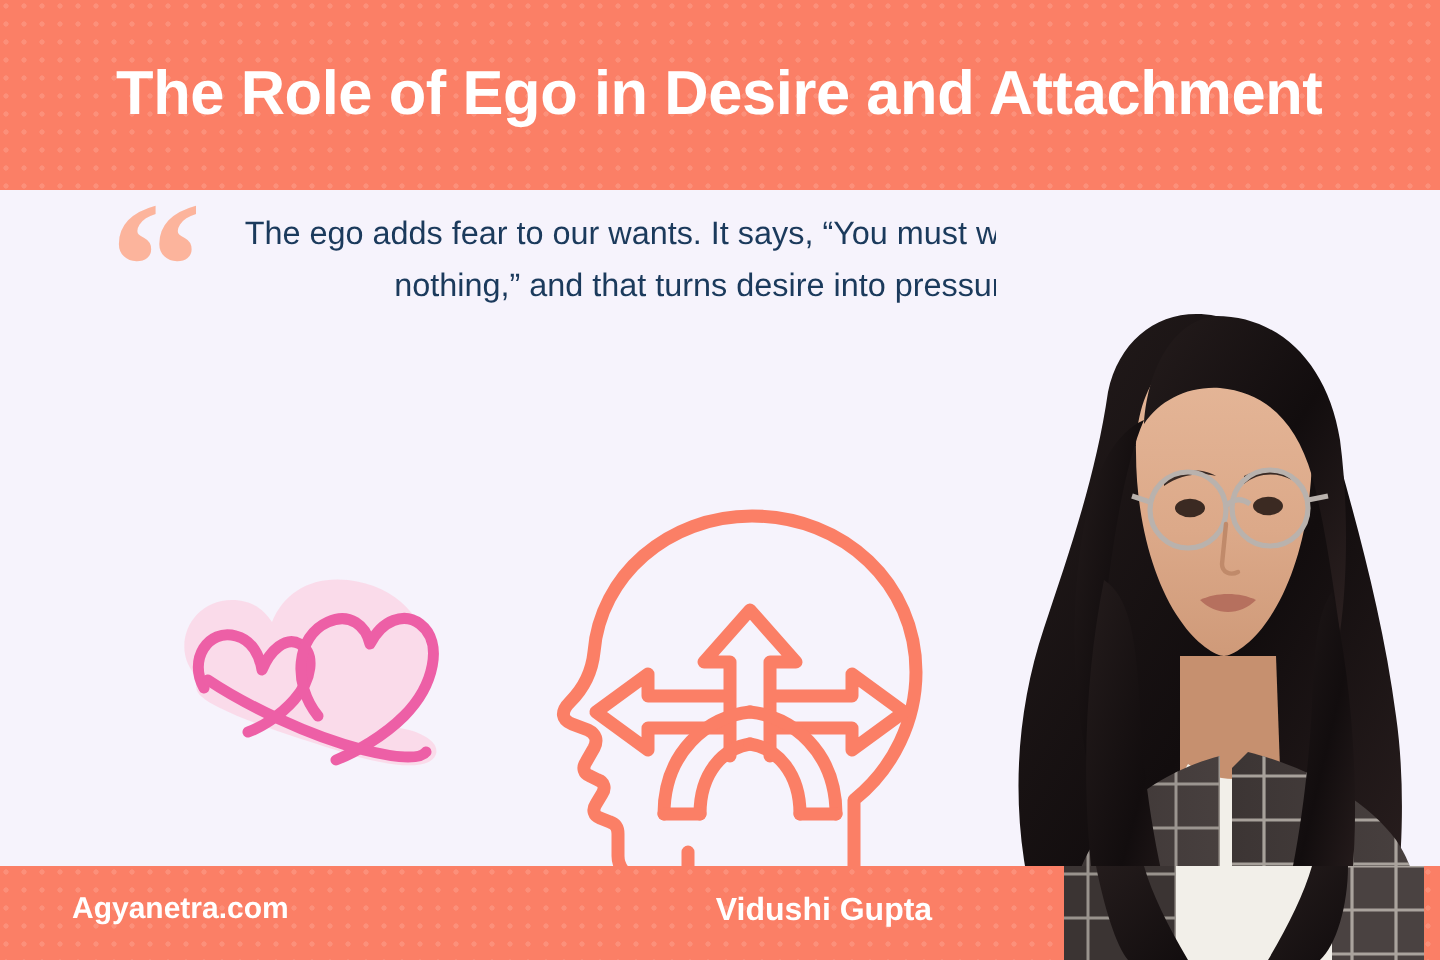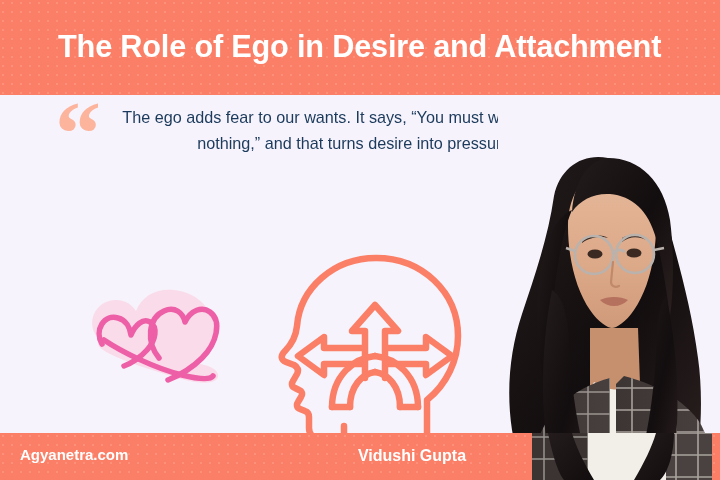--- a/index.html
+++ b/index.html
@@ -121,21 +121,21 @@
     left: 0; top: 433px;
     width: 720px;
     height: 47px;
     background: #fb7f66;
     background-image:
       radial-gradient(circle at 3px 3px, rgba(255,255,255,0.13) 1.2px, transparent 1.4px);
     background-size: 9px 9px;
   }
   .footer-site {
     position: absolute;
-    left: 20px;
+    left: 36px;
     top: 13px;
     color: #ffffff;
     font-size: 15px;
     font-weight: bold;
   }
   .footer-author {
     position: absolute;
     left: 0;
     top: 14px;
     width: 824px;

